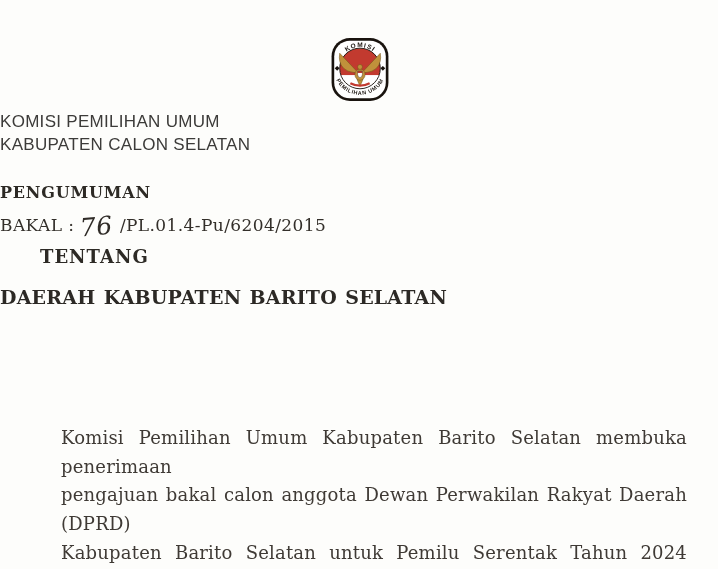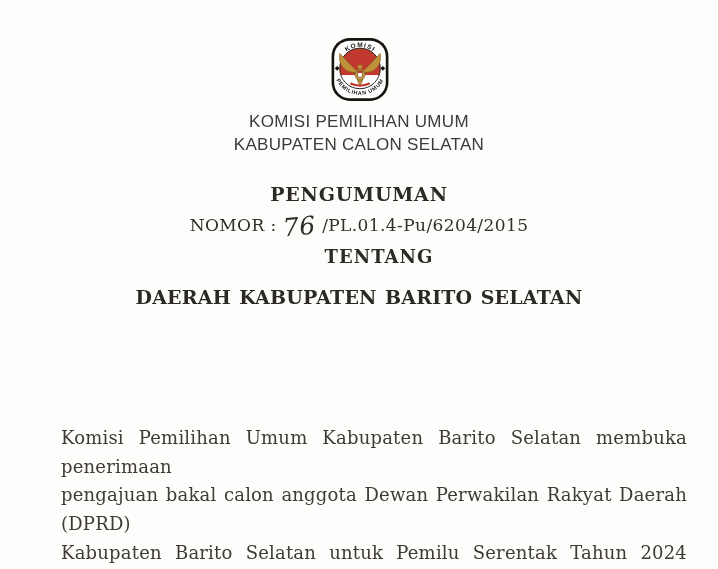--- a/index.html
+++ b/index.html
@@ -2,30 +2,30 @@
 <html><head>
 <meta charset="utf-8">
 <style>
   html,body{margin:0;padding:0;background:#ffffff;}
   .page{
     position:relative;width:718px;height:569px;overflow:hidden;
     background:#fdfdfb;
     font-family:"DejaVu Serif","Liberation Serif",serif;
     color:#3a3632;
   }
-  .center{position:absolute;left:0;right:0;text-align:center;}
+  .center{position:absolute;left:0;right:0;text-align:left;}
   .logo-wrap{position:absolute;left:329px;top:37px;width:62px;height:67px;}
   .org{
     top:110px;
     font-family:"Liberation Sans",sans-serif;
     font-size:17px;line-height:23px;letter-spacing:.3px;
     color:#3c3b39;
   }
   .pengumuman{
-    top:183px;font-weight:bold;font-size:19px;letter-spacing:.8px;color:#2d2a25;
+    top:183px;font-weight:bold;font-size:16px;letter-spacing:.8px;color:#2d2a25;
   }
   .nomor{
     top:210px;font-size:17px;letter-spacing:.4px;color:#332f2a;line-height:30px;
   }
   .nomor .hand{
     display:inline-block;font-family:"DejaVu Serif",serif;font-style:italic;
     font-size:25px;transform:rotate(-5deg);vertical-align:-4px;
     margin:0 7px 0 6px;color:#2f2b27;
   }
   .tentang{
@@ -95,21 +95,21 @@
   </div>
 
   <div class="center org">
     <div>KOMISI PEMILIHAN UMUM</div>
     <div>KABUPATEN CALON SELATAN</div>
   </div>
 
   <div class="center pengumuman">PENGUMUMAN</div>
 
   <div class="center nomor">
-    <span>NOMOR :</span><span class="hand">76</span><span>/PL.01.4-Pu/6204/2015</span>
+    <span>BAKAL :</span><span class="hand">76</span><span>/PL.01.4-Pu/6204/2015</span>
   </div>
 
   <div class="center tentang">TENTANG</div>
 
   <div class="center doc-title">
     <div>DAERAH KABUPATEN BARITO SELATAN</div>
   </div>
 
   <div class="body-text">
     <div class="just">Komisi Pemilihan Umum Kabupaten Barito Selatan membuka penerimaan</div>

